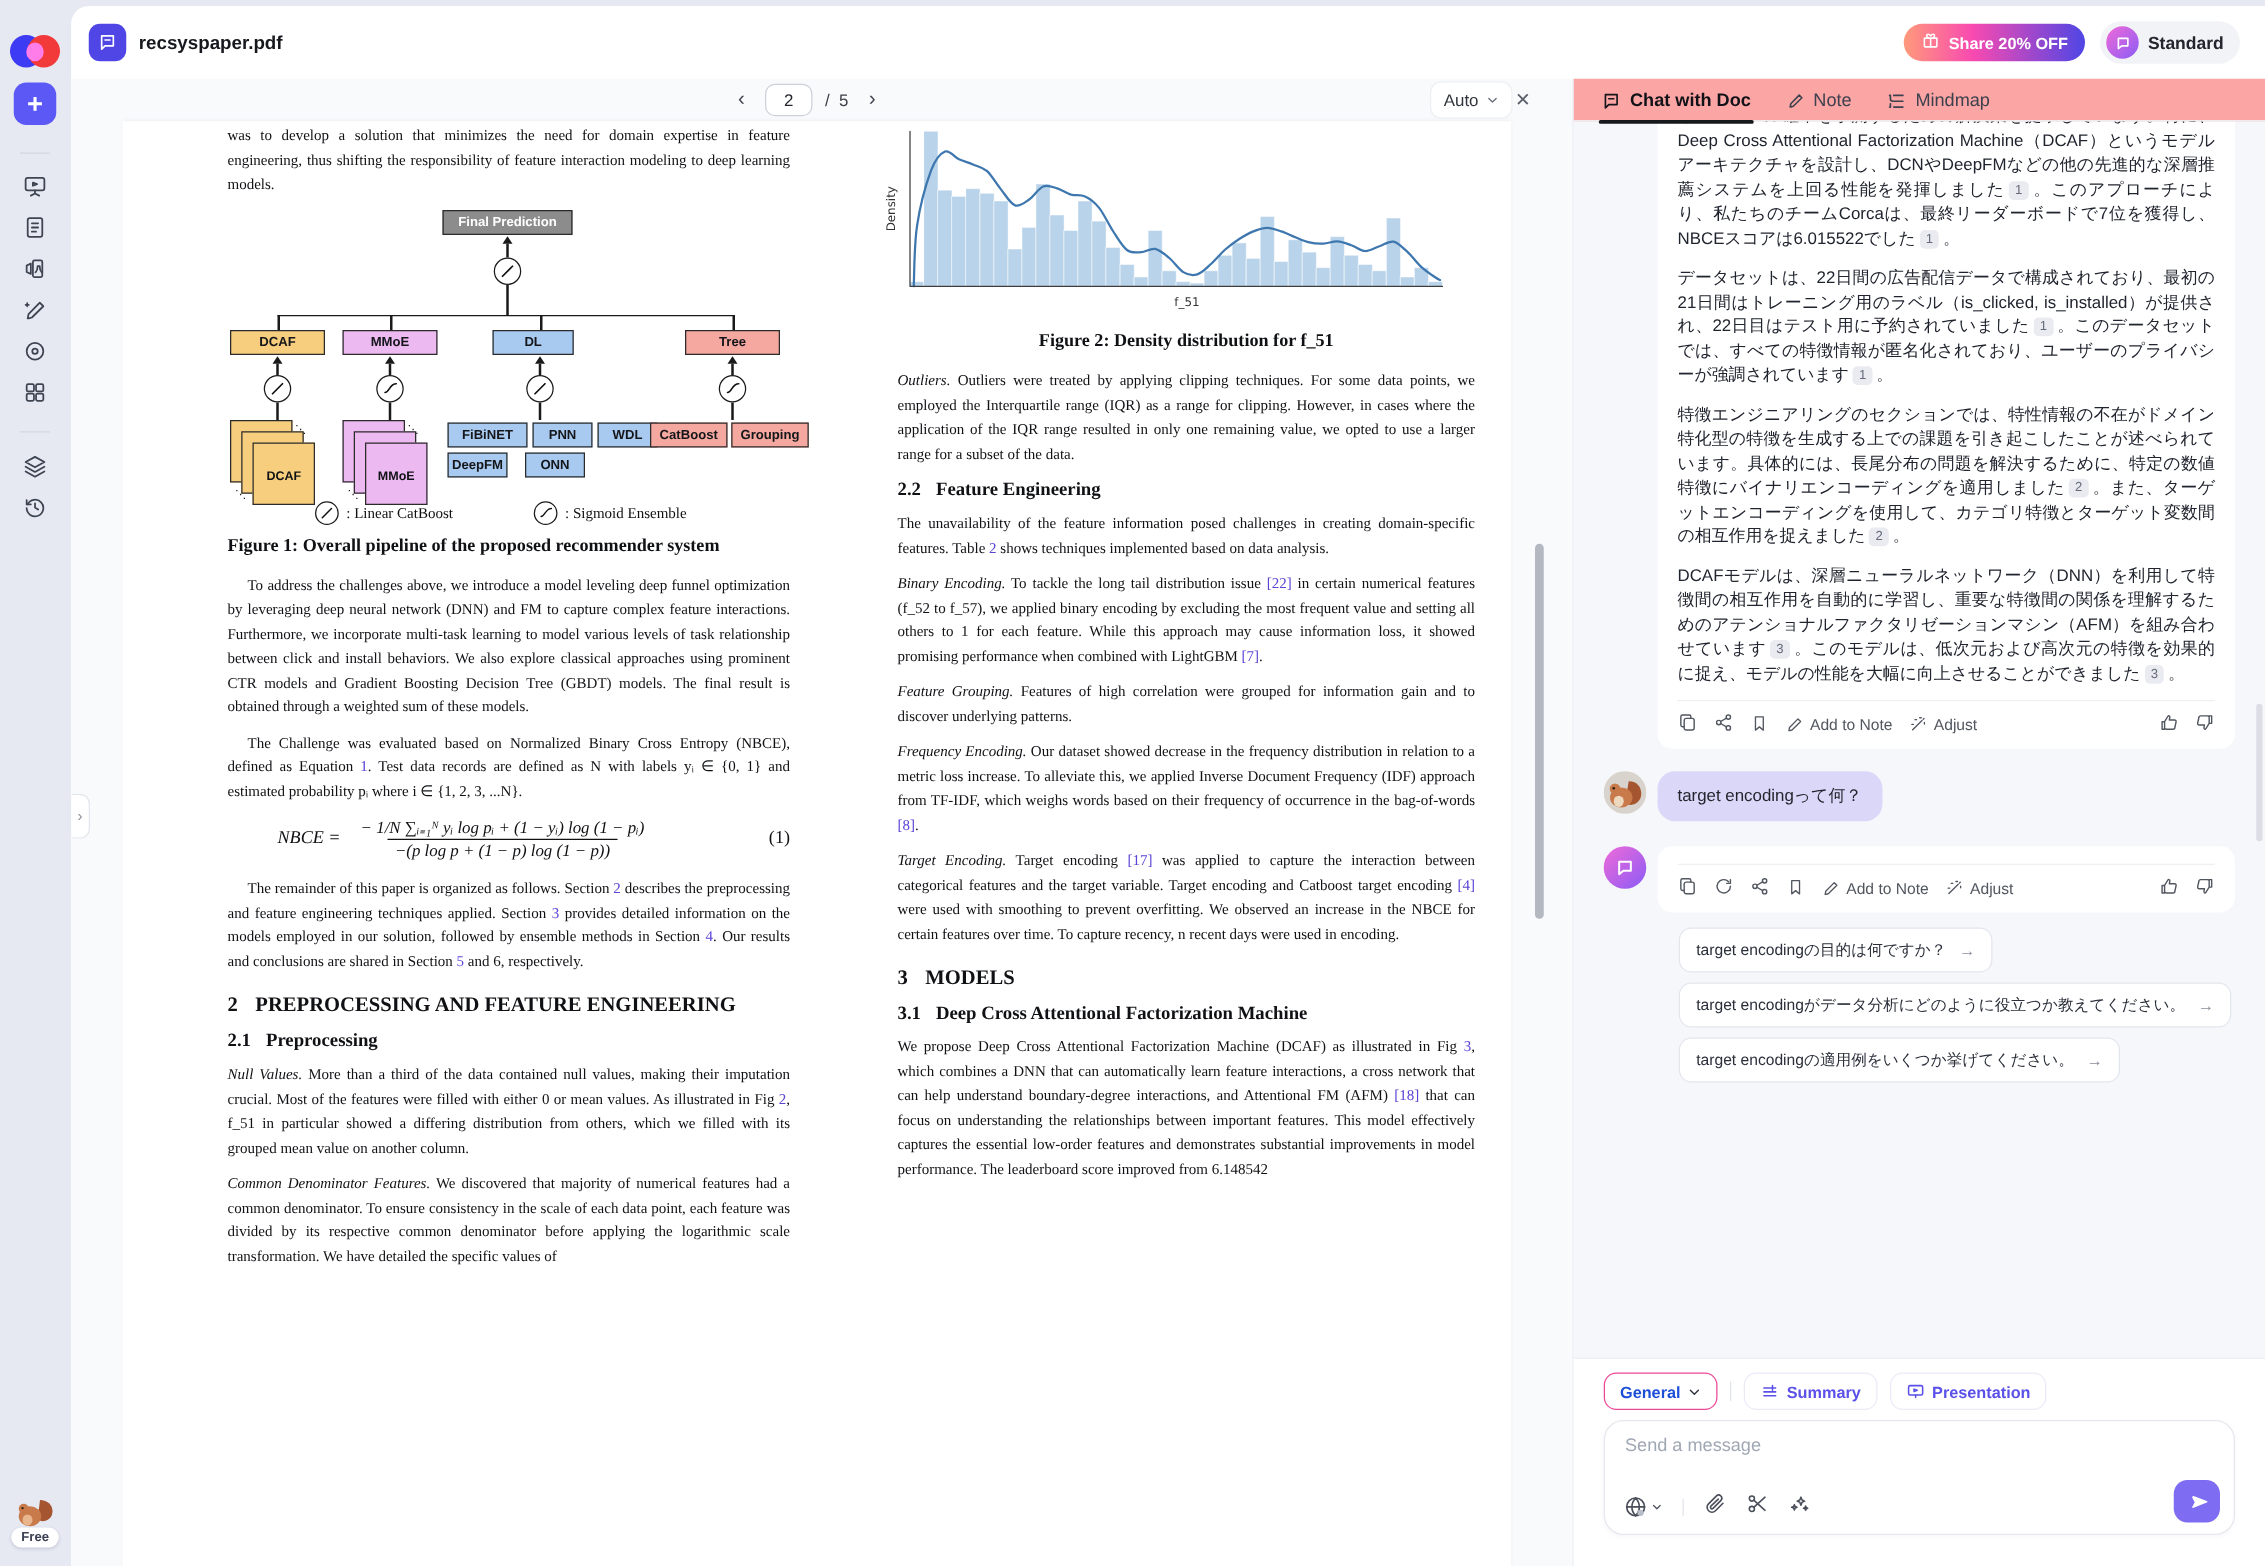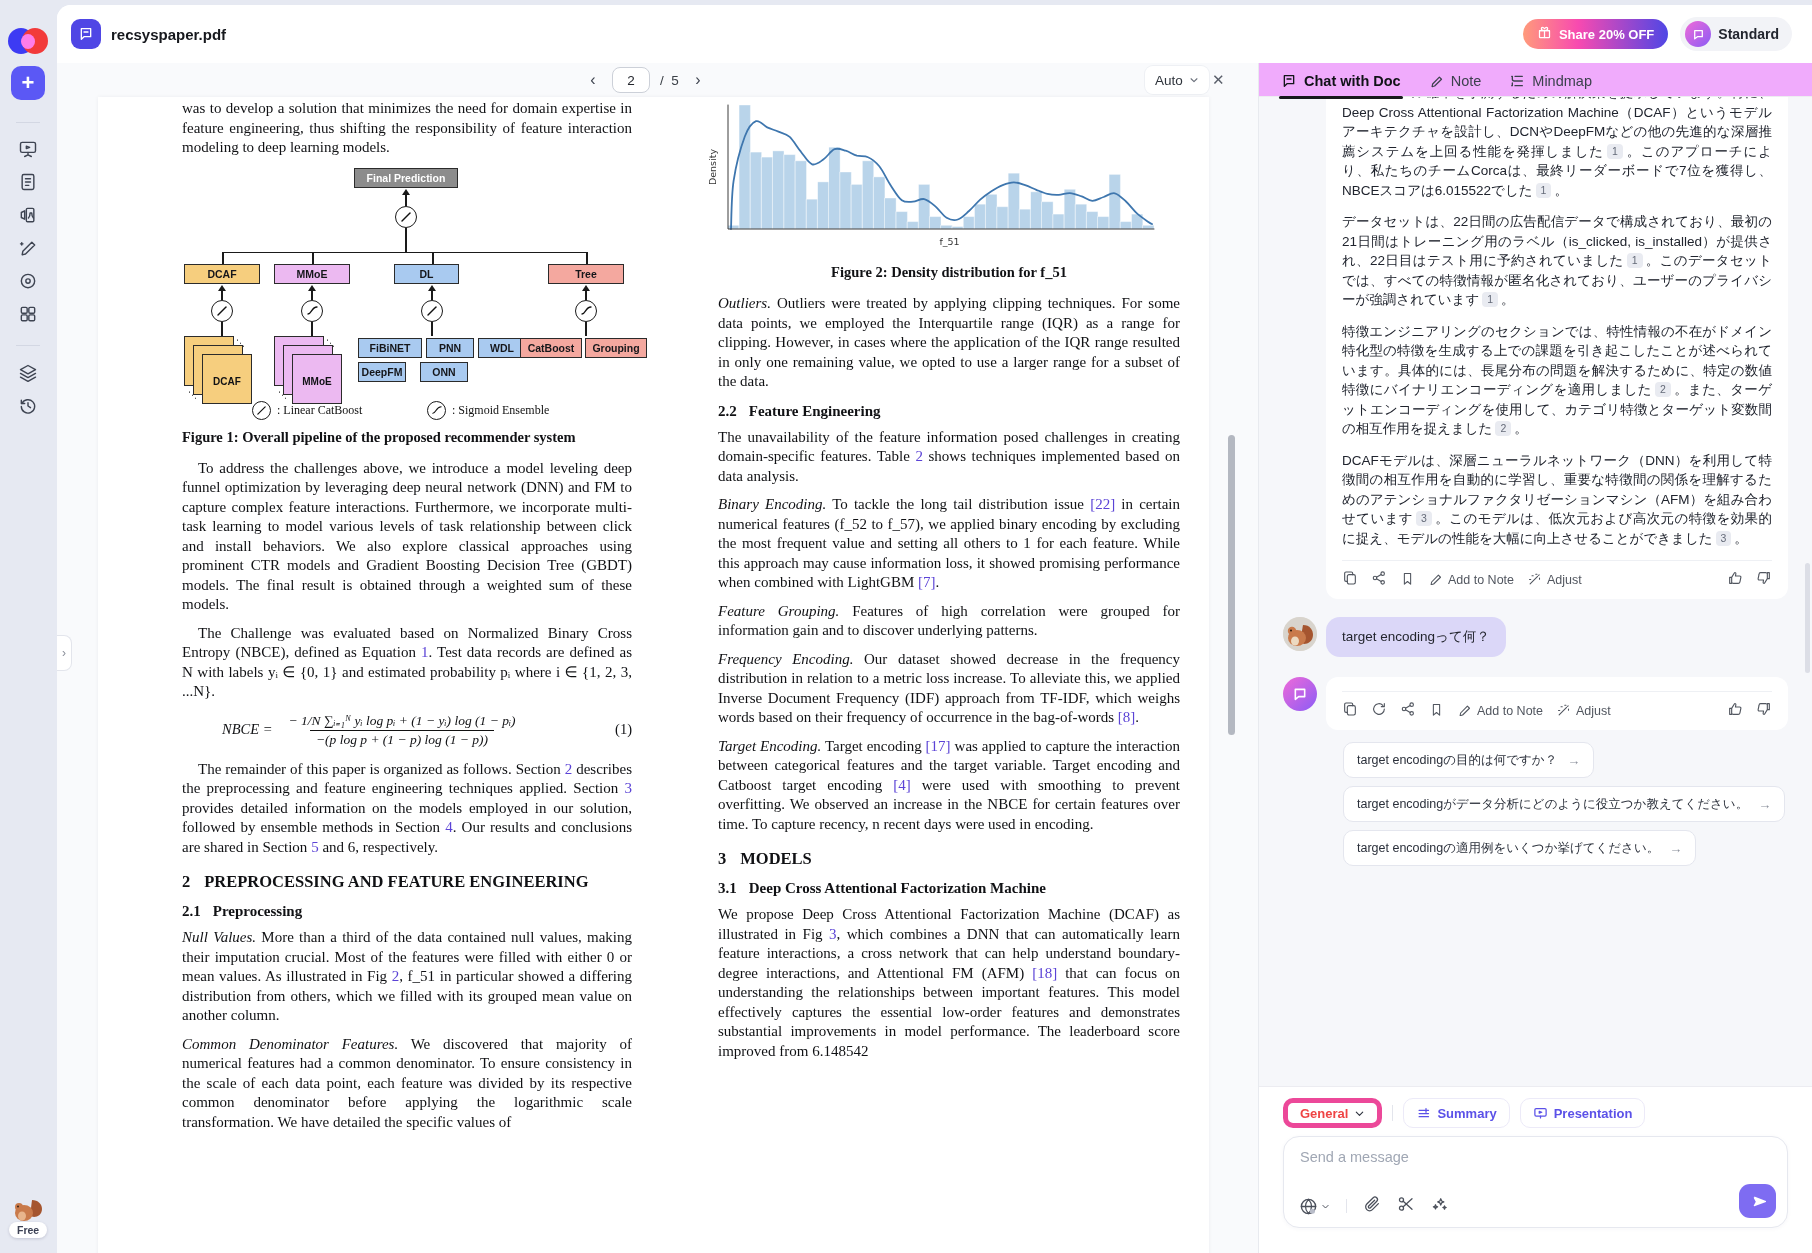--- a/index.html
+++ b/index.html
@@ -49,21 +49,21 @@
   #collapse-tab { position:absolute; left:0px; top:572px; width:15px; height:36px; background:#fff;
     border:1px solid #e3e5ec; border-left:none; border-radius:0 8px 8px 0; color:#8a8f9a; font-size:12px;
     display:flex; align-items:center; justify-content:center; }
   #pdf-scrollbar { position:absolute; left:1171px; top:372px; width:7px; height:300px; background:#a8acb6; border-radius:4px; opacity:.85;}
 
   
   #pdf-page { position:absolute; left:41px; top:34px; width:1111px; height:1214px; background:#fff;
     box-shadow:0 0 4px rgba(30,30,60,.06); font-family:"Liberation Serif", serif; color:#101114; }
   #col1 { position:absolute; left:84px; top:2px; width:450px; }
   #col2 { position:absolute; left:620px; top:2px; width:462px; }
-  .pp { font-size:15px; line-height:19.5px; text-align:justify; margin-bottom:9px; }
+  .pp { font-size:12px; line-height:19.5px; text-align:justify; margin-bottom:9px; }
   .ind { text-indent:16px; }
   .pl i { font-style:italic; }
   .ref { color:#5b43d6; }
   .fig-cap { font-size:14.5px; font-weight:700; line-height:19px; margin:8px 0 12px; }
   .fig-cap.center { text-align:center; }
   .h-big { display:flex; gap:14px; font-size:16.5px; font-weight:700; line-height:21px; margin:14px 0 8px; }
   .h-sub { display:flex; gap:12px; font-size:15px; font-weight:700; line-height:19px; margin:10px 0 7px; }
 
   
   #eq-row { display:flex; align-items:center; gap:10px; font-size:14.5px; font-style:italic; margin:8px 0 12px; padding-left:40px;}
@@ -86,22 +86,22 @@
   .legend { position:absolute; bottom:0; display:flex; align-items:center; gap:6px;
     font-family:"Liberation Serif",serif; font-size:12px; color:#111; }
   .lc { width:19px; height:19px; border:1.3px solid #1a1a1a; border-radius:50%; display:flex; align-items:center; justify-content:center; background:#fff;}
 
   
   #fig2-wrap { margin-left:-20px; }
 
   
   #vdiv { position:absolute; left:1201px; top:58px; bottom:0; width:1px; background:#e8eaef; }
   #chat-panel { position:absolute; left:1202px; top:58px; width:553px; bottom:0; background:#fff; }
-  #chat-tabs { position:absolute; left:0; top:0; width:100%; height:34px; display:flex; align-items:flex-end;
-    gap:28px; padding:2px 0 0 22px; border-bottom:1px solid #ededf1; background:#f0abfc; z-index:5;}
+  #chat-tabs { position:absolute; left:0; top:0; width:100%; height:34px; display:flex; align-items:center;
+    gap:28px; padding:2px 0 0 22px; border-bottom:1px solid #ededf1; background:#fca5a5; z-index:5;}
   .tab { display:flex; align-items:center; gap:7px; font-size:14.5px; color:#3c414d; height:30px; position:relative;}
   .tab.active { font-weight:700; color:#101217; }
   .tab.active::after { content:""; position:absolute; left:-2px; right:-2px; bottom:-3px; height:3px; background:#17181c; border-radius:2px;}
   #messages { position:absolute; left:0; top:34px; width:100%; bottom:167px; background:#f6f7fa; overflow:hidden; padding:0 24px;}
   .msg-row { display:flex; align-items:flex-start; }
   .msg-avatar { width:34px; height:34px; border-radius:50%; margin-right:9px; flex:none; overflow:hidden;}
   .msg-card { width:463px; background:#fff; border-radius:12px; padding:14px 16px 10px; }
   .msg-card .jp { font-size:13.5px; line-height:19.5px; color:#20242e; margin-bottom:12px; text-align:justify;}
   .msg-card .jp:last-of-type { margin-bottom:10px; }
   .cite { display:inline-block; background:#e9ebf1; color:#646a78; border-radius:4px; font-size:10.5px;
@@ -112,22 +112,22 @@
   .msg-tools .right { margin-left:auto; display:flex; gap:13px; }
   #user-bubble { background:#dbd7f8; border-radius:14px; padding:11px 16px; font-size:13.5px; color:#23252e; }
   .sugg { display:flex; align-items:center; gap:10px; width:fit-content; max-width:470px; background:#fff;
     border:1px solid #e4e6ee; border-radius:10px; height:36px; padding:0 13px; font-size:12.5px; color:#2a2f3a; margin:8px 0 0 60px;}
   .sugg .arr { color:#8a8f9a; font-size:13px; }
   #chat-scrollbar { position:absolute; right:2px; top:500px; width:5px; height:110px; background:#dcdee6; border-radius:3px;}
 
   
   #composer { position:absolute; left:0; bottom:0; width:100%; height:167px; background:#fff; border-top:1px solid #ececf1;}
   #mode-row { display:flex; align-items:center; margin:11px 24px 0; }
-  .mode-pill { display:flex; align-items:center; gap:6px; height:30px; border:5px solid #ec4899; background:#fff;
-    border-radius:10px; padding:0 12px; font-size:13px; font-weight:600; color:#ef4444; }
+  .mode-pill { display:flex; align-items:center; gap:6px; height:30px; border:1px solid #ec4899; background:#fff;
+    border-radius:10px; padding:0 12px; font-size:13px; font-weight:600; color:#1d4ed8; }
   .mode-sep { width:1px; height:16px; background:#e3e5ec; margin:0 10px; }
   .purple-pill { color:#5b51e8; border:1px solid #eceaf8; margin-right:10px;}
   #input-box { position:relative; margin:8px 24px 0; height:92px; background:#fff; border:1px solid #e6e8ef;
     border-radius:16px; box-shadow:0 1px 4px rgba(40,40,90,.04);}
   #msg-input { position:absolute; left:16px; top:12px; width:430px; border:none; outline:none; font-size:14.5px;
     color:#23262d; font-family:"Liberation Sans",sans-serif; background:transparent;}
   #msg-input::placeholder { color:#a0a7b4; }
   #input-icons { position:absolute; left:15px; bottom:10px; display:flex; align-items:center; gap:16px; color:#4a4f5a;}
   .in-sep { width:1px; height:14px; background:#e3e5ec; }
   #send-btn { position:absolute; right:11px; bottom:9px; width:37px; height:34px; border-radius:11px;

